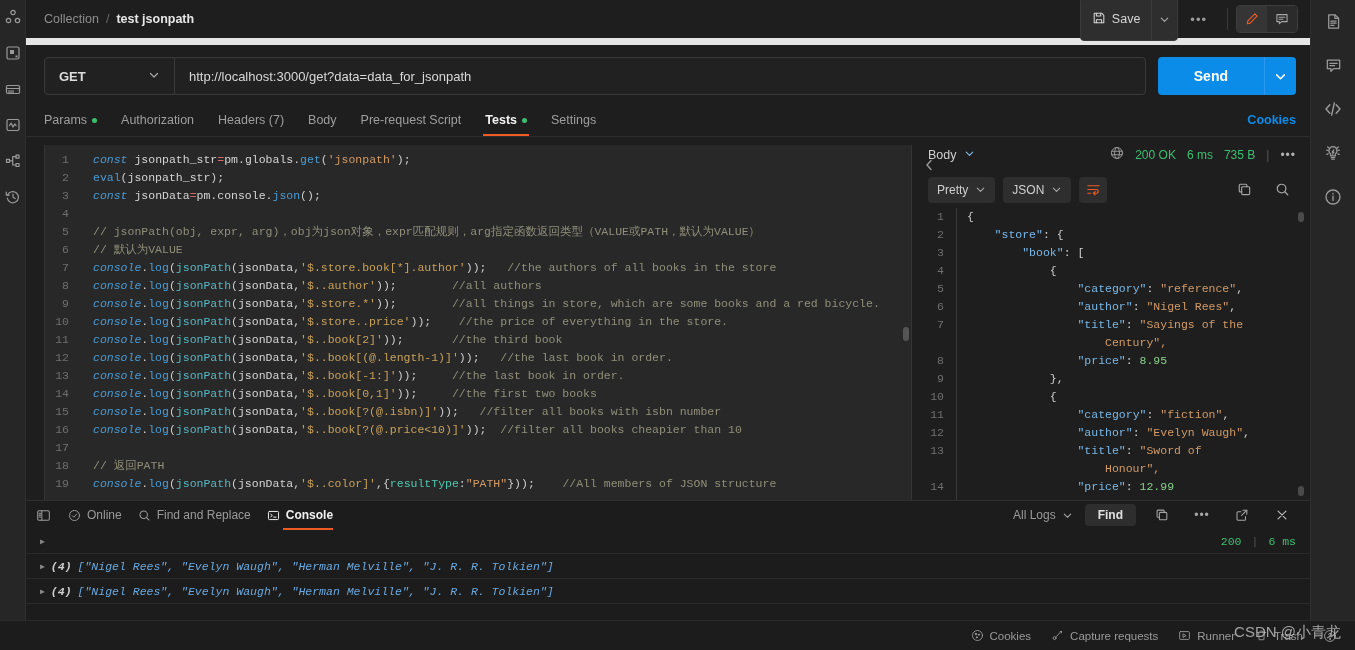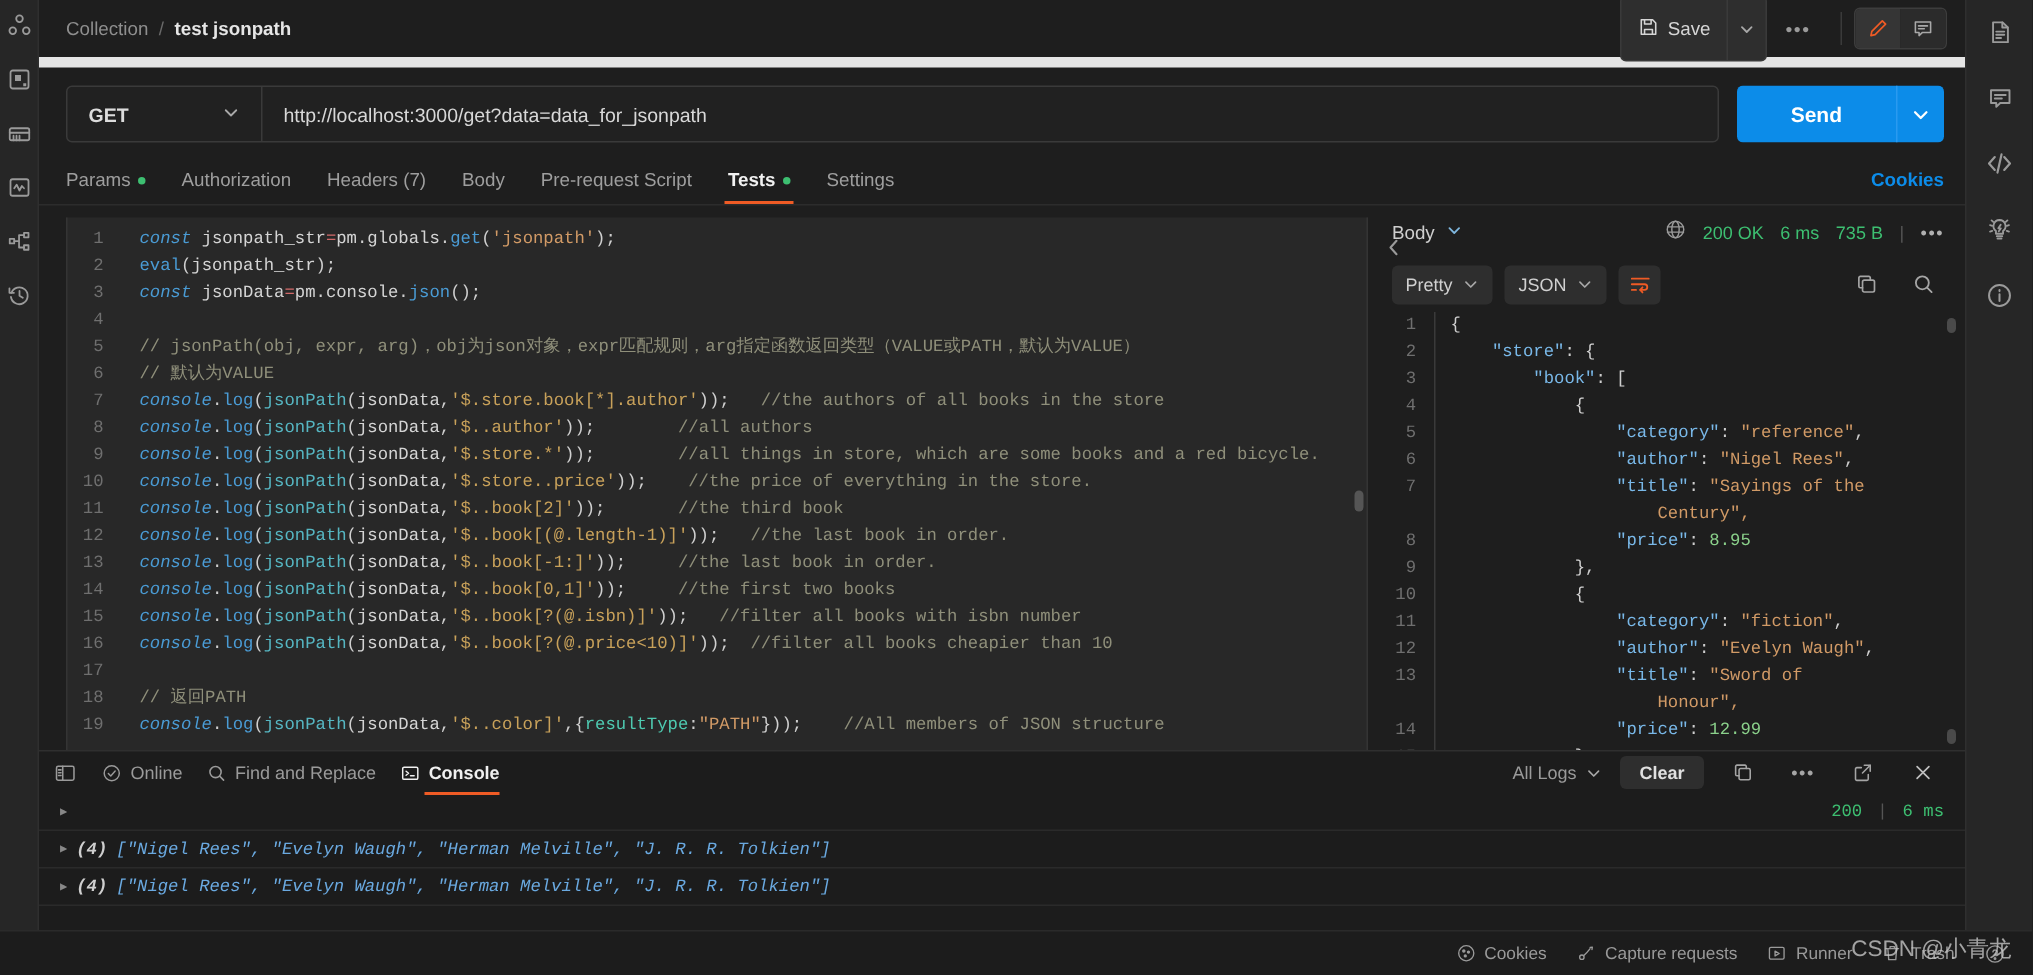--- a/index.html
+++ b/index.html
@@ -448,21 +448,21 @@
               <span>Console</span>
             </div>
           </div>
         <div class="console-right">
           <div class="cbtn">
             <span>All Logs</span>
             <svg width="11" height="11" viewBox="0 0 12 12" fill="none" stroke="#a8a8a8" stroke-width="1.2">
                 <path d="M2.5 4.5L6 8l3.5-3.5"></path>
               </svg>
           </div>
-          <div class="clear-btn">Clear</div>
+          <div class="clear-btn">Find</div>
           <div class="iconbtn">
             <svg width="14" height="14" viewBox="0 0 16 16" fill="none" stroke="#a5a5a5" stroke-width="1.2">
                 <rect x="5" y="5" width="8.5" height="8.5" rx="1.2"></rect>
                 <path d="M10.5 5V3.4a1 1 0 0 0-1-1H3.4a1 1 0 0 0-1 1v6.1a1 1 0 0 0 1 1H5"></path>
               </svg>
           </div>
           <div class="iconbtn" style="letter-spacing:1px;font-size:12px;color:#a5a5a5">•••</div>
           <div class="iconbtn">
             <svg width="14" height="14" viewBox="0 0 16 16" fill="none" stroke="#a5a5a5" stroke-width="1.2">
                 <path d="M9 2.5h4.5V7"></path>

